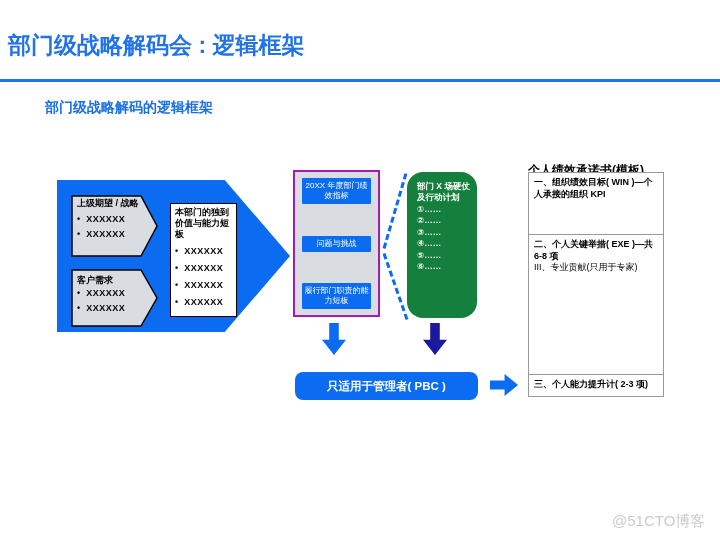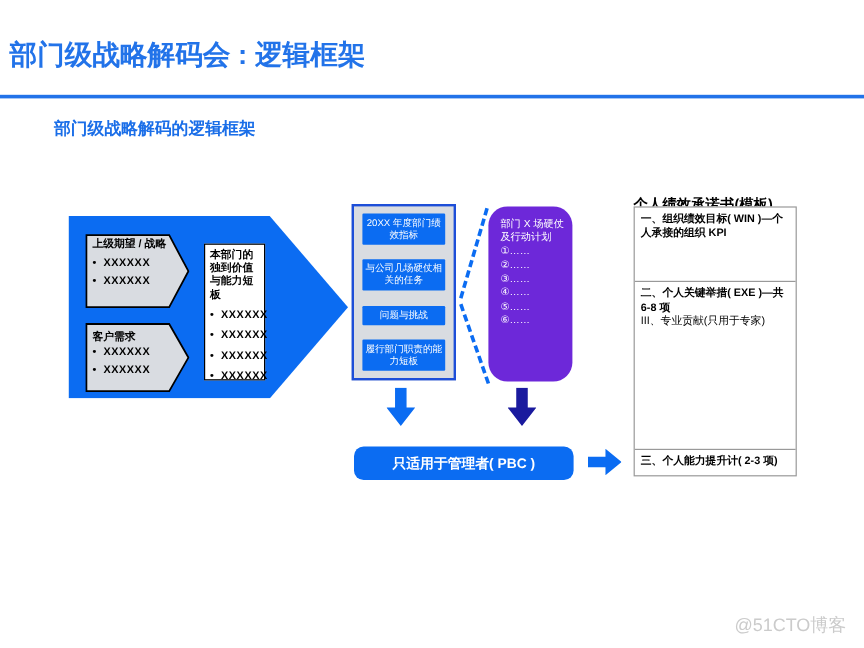--- a/index.html
+++ b/index.html
@@ -20,38 +20,38 @@
 
   
   .pentagon{overflow:visible;}
   .pentagon svg{position:absolute;left:0;top:0;}
   .pent-content{position:absolute;left:6px;top:3px;right:16px;font-size:9px;line-height:10.5px;}
   .pent-title{font-weight:bold;}
   .bullet-row{display:flex;margin-top:5px;font-weight:bold;letter-spacing:.5px;}
   .bullet-row::before{content:"•";margin-right:6px;font-weight:bold;letter-spacing:0;}
 
   
-  .value-box{left:170px;top:203px;width:51px;height:114px;background:#fff;border:1.5px solid #000;
+  .value-box{left:170px;top:203px;width:67px;height:114px;background:#fff;border:1.5px solid #000;
     box-sizing:border-box;padding:3px 3px 0 4px;font-size:9px;line-height:11px;}
   .value-box .bullet-row{margin-top:6px;}
 
   
-  .mid-box{left:293px;top:170px;width:87px;height:147px;background:#d9dce1;border:2px solid #1d4ed8;
+  .mid-box{left:293px;top:170px;width:87px;height:147px;background:#d9dce1;border:2px solid #a21caf;
     box-sizing:border-box;display:flex;flex-direction:column;justify-content:space-between;padding:6px 7px;}
   .mid-btn{background:#0b6cf2;color:#fff;font-size:8px;line-height:10px;text-align:center;
     display:flex;align-items:center;justify-content:center;padding:3px 2px;border-radius:1px;}
 
   
   .dash{height:0;border-top:3px dashed #0b6cf2;transform-origin:0 50%;}
   .dash-up{left:384px;top:247px;width:78px;transform:rotate(-73.7deg);}
   .dash-down{left:384px;top:252px;width:70px;transform:rotate(70.8deg);}
 
   
-  .navy-box{left:407px;top:172px;width:70px;height:146px;background:#6d28d9;border-radius:16px;
-    box-sizing:border-box;color:#fff;font-size:8.5px;line-height:11px;padding:9px 4px 0 10px;}
+  .navy-box{left:407px;top:172px;width:70px;height:146px;background:#15803d;border-radius:16px;
+    box-sizing:border-box;color:#fff;font-size:8.5px;line-height:11px;padding:9px 4px 0 10px;font-weight:bold;}
   .navy-box .battle-item{margin-top:.5px;}
 
   
   .down-arrow{width:24px;height:32px;clip-path:polygon(30% 0,70% 0,70% 52%,100% 52%,50% 100%,0 52%,30% 52%);}
   .down-arrow.blue{left:322px;top:323px;background:#0b6cf2;}
   .down-arrow.navy{left:423px;top:323px;background:#1a1a9e;}
   .right-arrow{left:490px;top:374px;width:28px;height:22px;background:#0b6cf2;
     clip-path:polygon(0 30%,52% 30%,52% 0,100% 50%,52% 100%,52% 70%,0 70%);}
 
   
@@ -125,21 +125,20 @@
     <div class="bullet-row">
         <span>XXXXXX</span>
       </div>
     <div class="bullet-row">
         <span>XXXXXX</span>
       </div>
   </div>
 
   <div class="abs mid-box">
     <div class="mid-btn">20XX 年度部门绩效指标</div>
-    <div class="mid-btn">与公司几场硬仗相关的任务</div>
     <div class="mid-btn">问题与挑战</div>
     <div class="mid-btn">履行部门职责的能力短板</div>
   </div>
 
   <div class="abs dash dash-up"></div>
   <div class="abs dash dash-down"></div>
 
   <div class="abs navy-box">
     <div>部门 X 场硬仗及行动计划</div>
     <div class="battle-item">①……</div>

